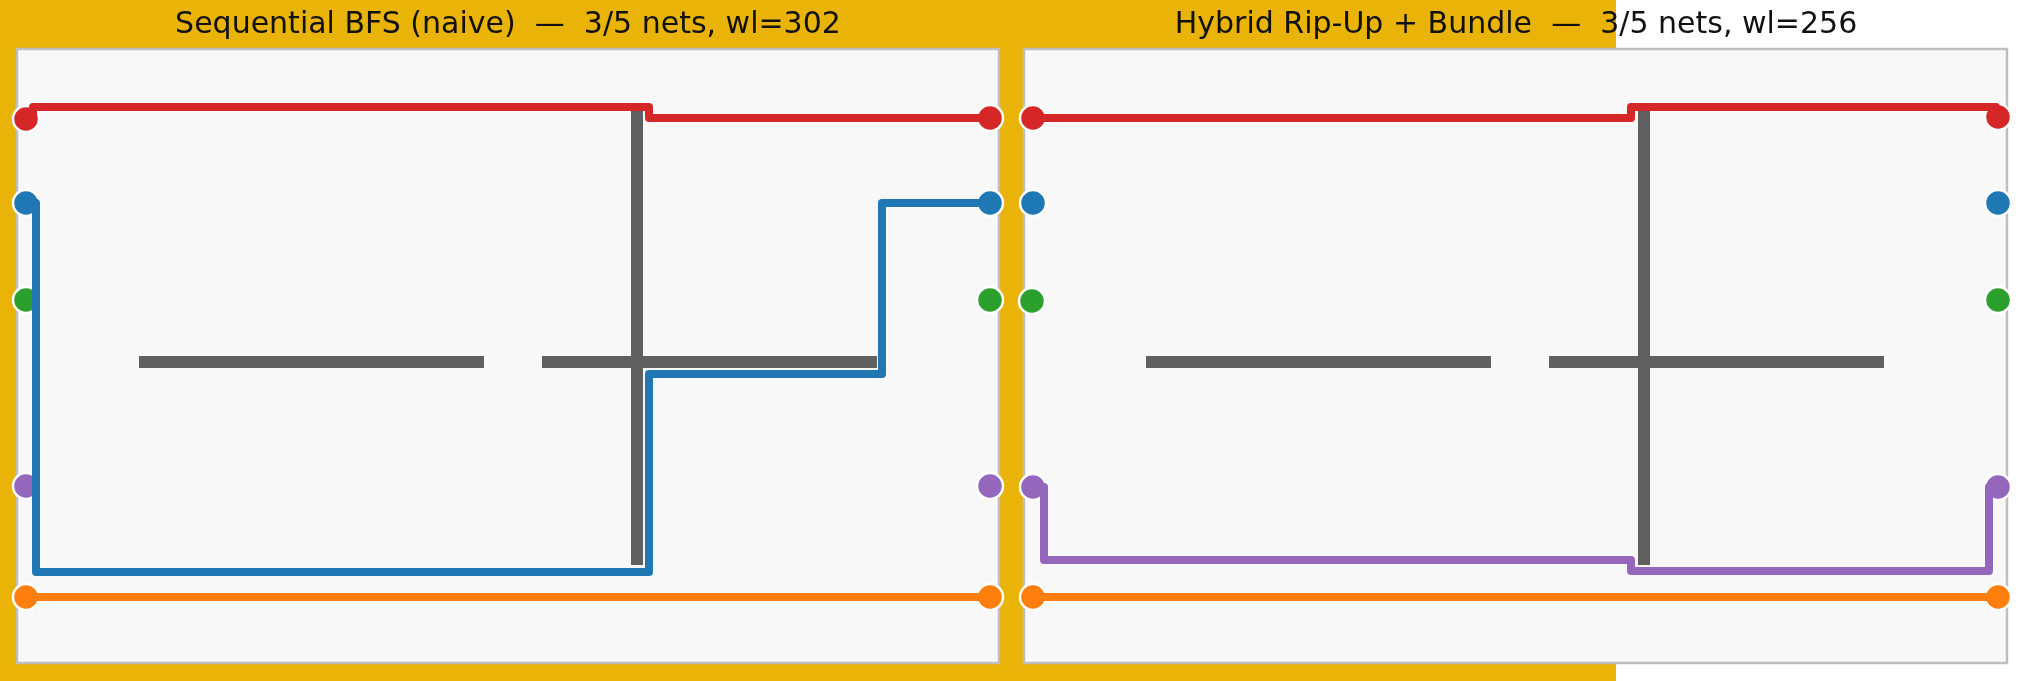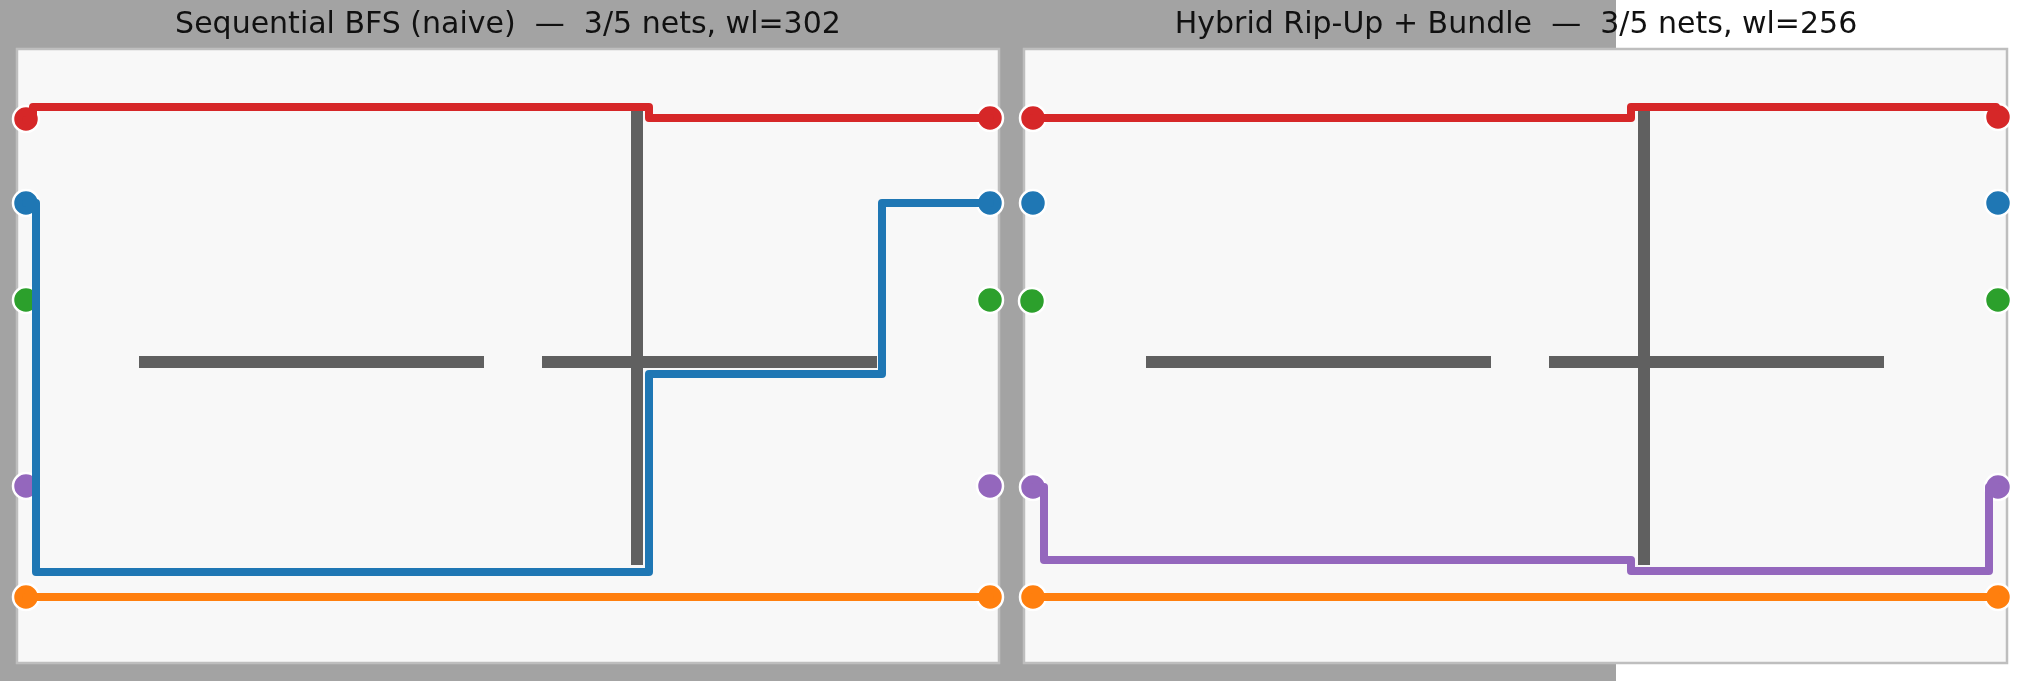--- a/index.html
+++ b/index.html
@@ -1,16 +1,16 @@
 <!DOCTYPE html>
 <html><head>
 <meta charset="utf-8">
 <style>
   html,body{margin:0;padding:0;background:#ffffff;}
-  .fig-wrap{width:1616px;height:681px;position:relative;background:#a3a3a3;font-family:"DejaVu Sans","Liberation Sans",sans-serif;}
+  .fig-wrap{width:1616px;height:681px;position:relative;background:#eab308;font-family:"DejaVu Sans","Liberation Sans",sans-serif;}
   svg{display:block;}
   .panel-title{font-family:"DejaVu Sans","Liberation Sans",sans-serif;font-size:30px;fill:#111111;white-space:pre;}
 </style>
 </head>
 <body>
 
 <div class="fig-wrap">
   <svg id="fig-svg" width="2022" height="681" viewBox="0 0 2022 681" xmlns="http://www.w3.org/2000/svg">
     <g id="panel-0">
         <rect x="17" y="49" width="982" height="614" fill="#f8f8f8" stroke="#bebebe" stroke-width="2.5"></rect>

